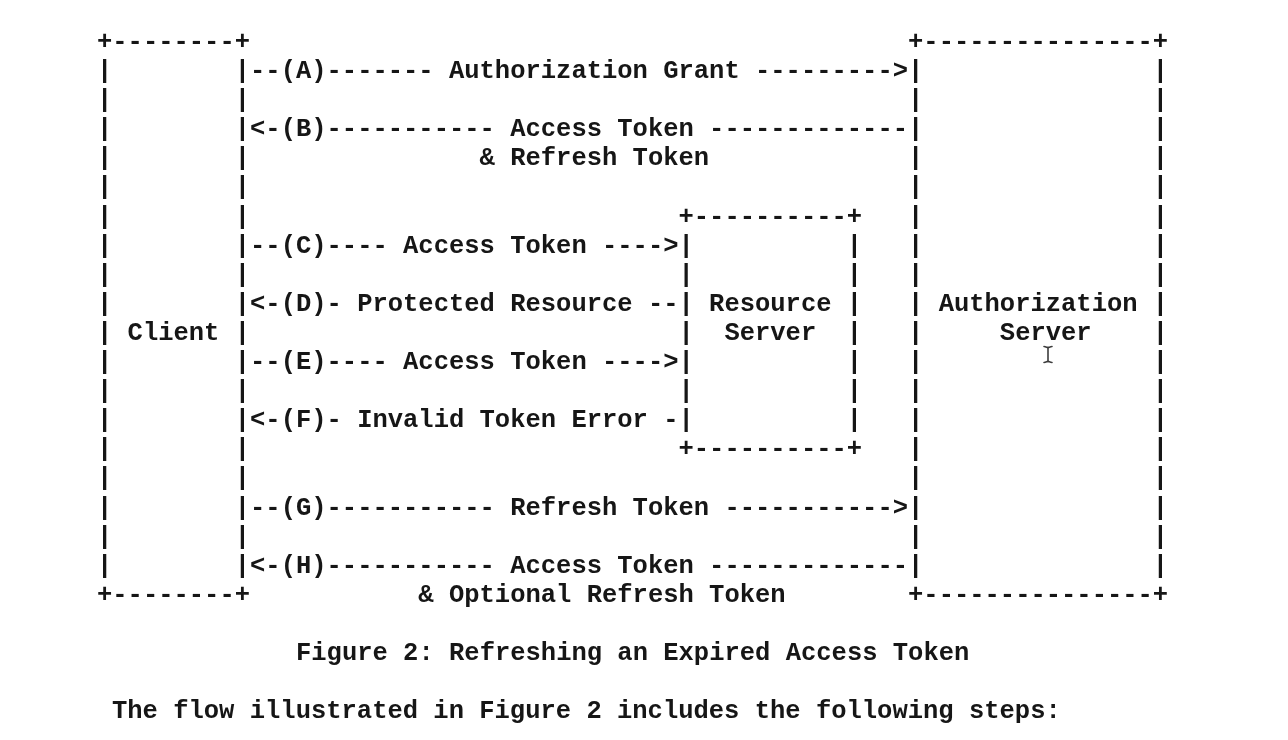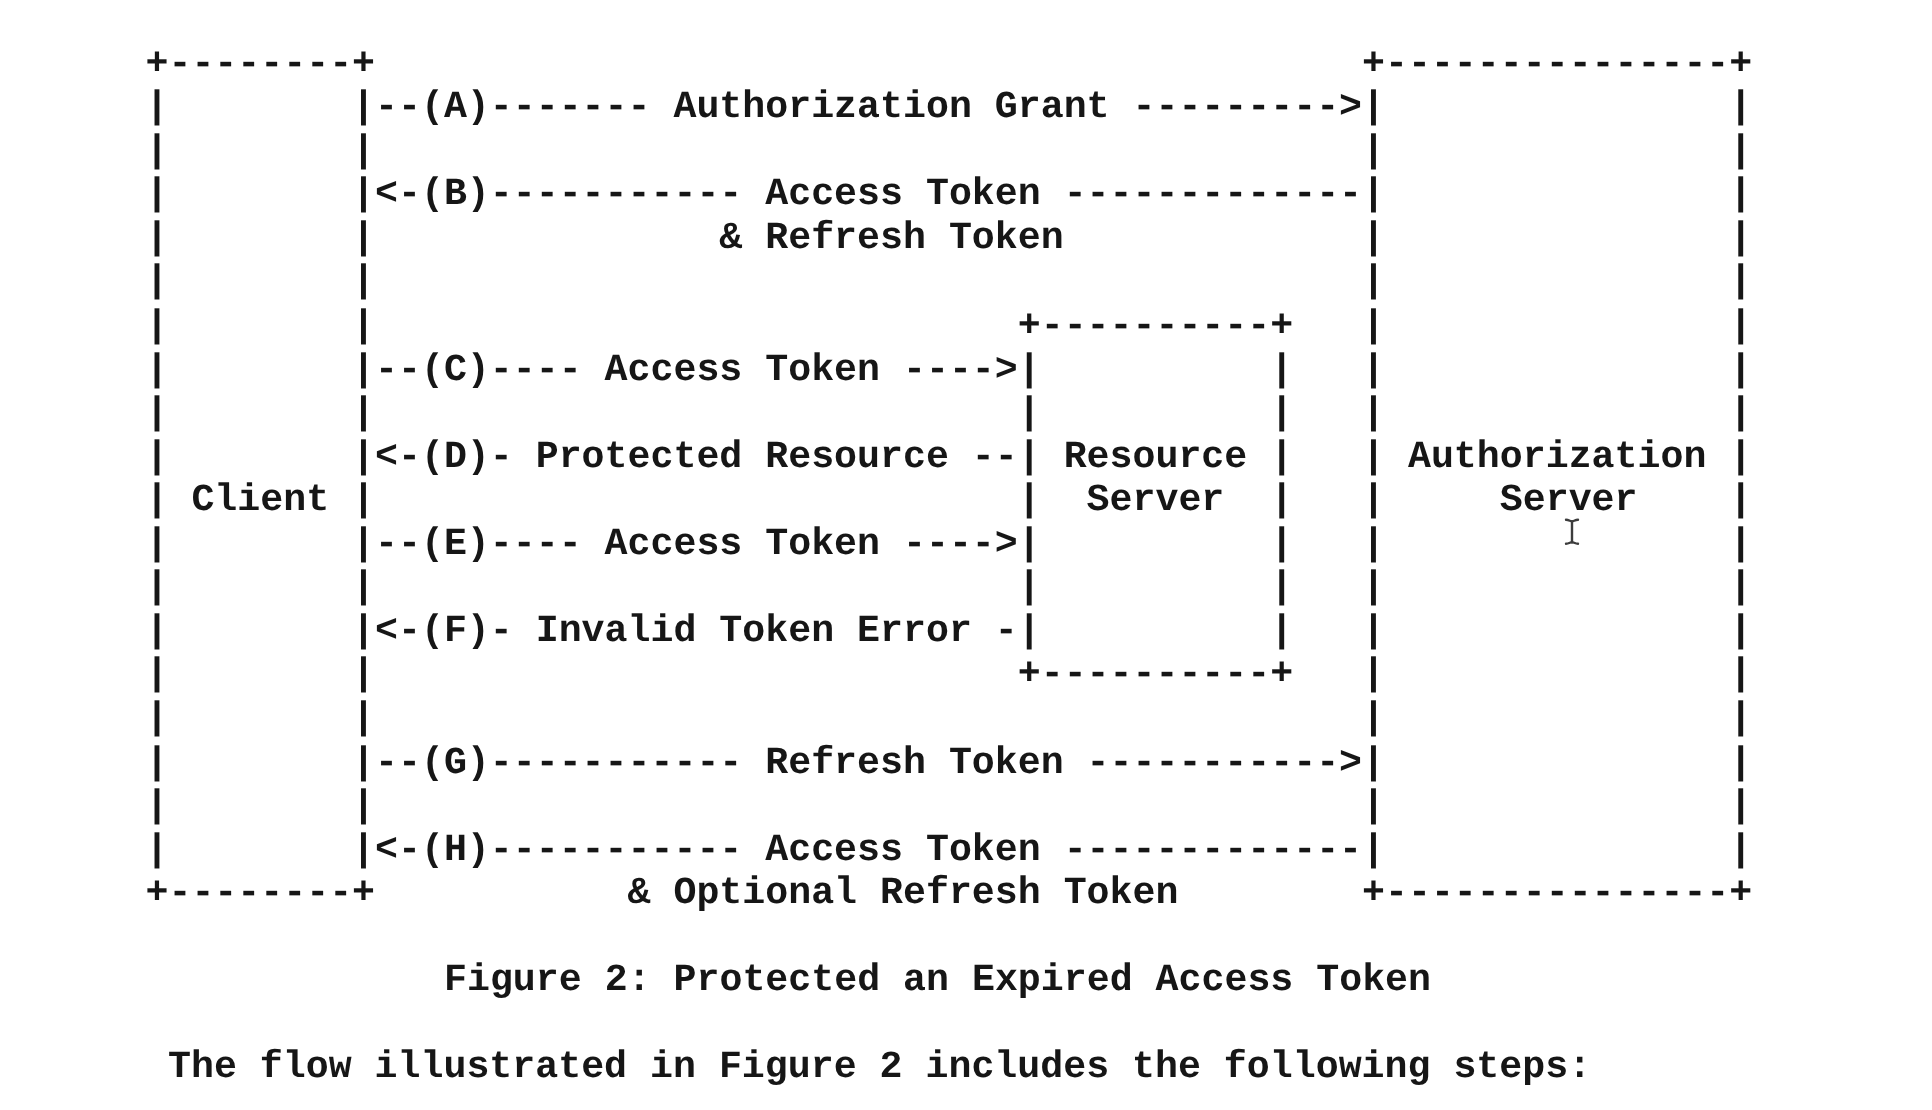--- a/index.html
+++ b/index.html
@@ -65,21 +65,21 @@
 |        |--(E)---- Access Token ----&gt;|          |   |               |
 |        |                            |          |   |               |
 |        |&lt;-(F)- Invalid Token Error -|          |   |               |
 |        |                            +----------+   |               |
 |        |                                           |               |
 |        |--(G)----------- Refresh Token -----------&gt;|               |
 |        |                                           |               |
 |        |&lt;-(H)----------- Access Token -------------|               |
 +--------+           &amp; Optional Refresh Token        +---------------+</pre>
 
-  <div id="figure-caption" class="mono">Figure 2: Protected an Expired Access Token</div>
+  <div id="figure-caption" class="mono">Figure 2: Refreshing an Expired Access Token</div>
 
   <div id="body-text" class="mono">The flow illustrated in Figure 2 includes the following steps:</div>
 
   <svg id="ibeam-cursor" viewBox="0 0 12 19" xmlns="http://www.w3.org/2000/svg">
     <path d="M2 1.5 C3.8 1.5 5 2.6 6 2.6 C7 2.6 8.2 1.5 10 1.5" fill="none" stroke="#3d3d3d" stroke-width="1.6" stroke-linecap="round"></path>
     <path d="M6 2.4 L6 16.6" fill="none" stroke="#3d3d3d" stroke-width="1.6" stroke-linecap="round"></path>
     <path d="M2 17.5 C3.8 17.5 5 16.4 6 16.4 C7 16.4 8.2 17.5 10 17.5" fill="none" stroke="#3d3d3d" stroke-width="1.6" stroke-linecap="round"></path>
   </svg>
 
 </div>

